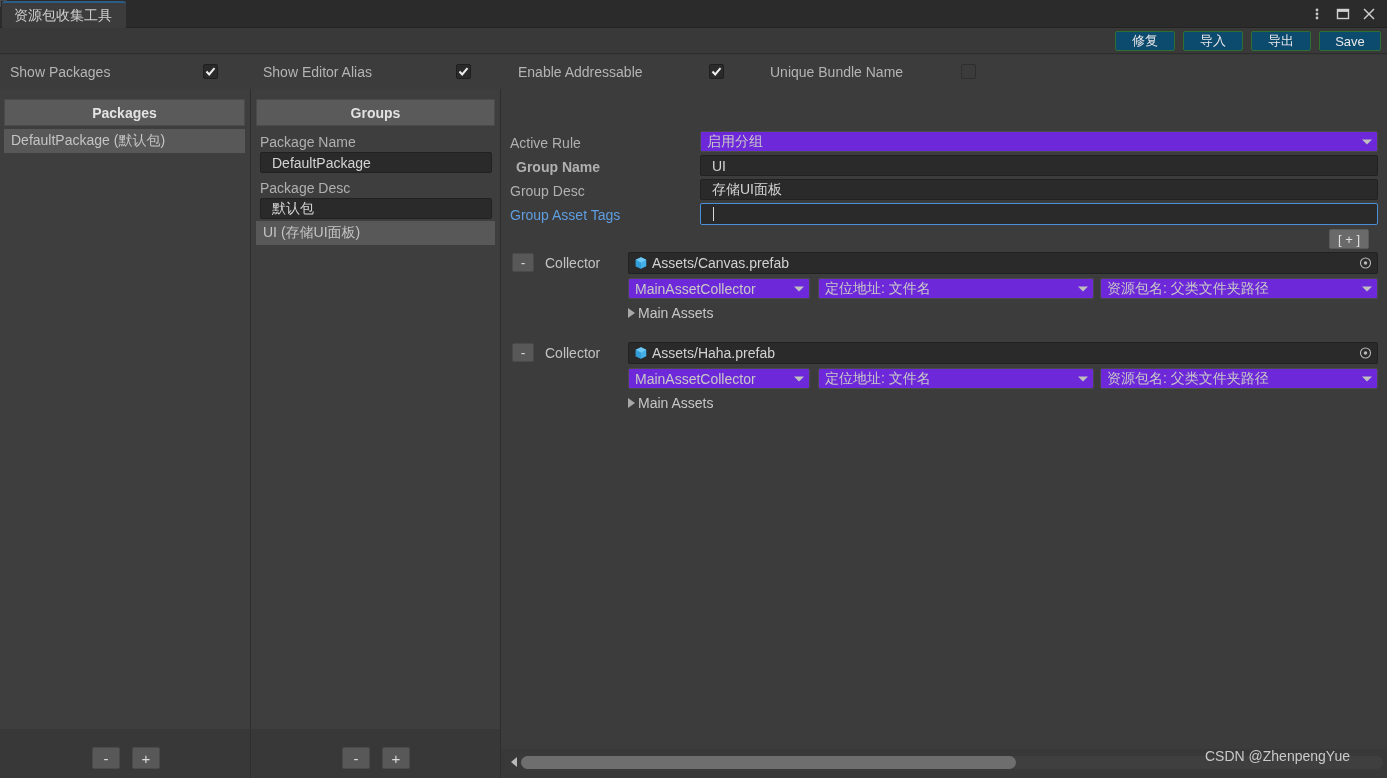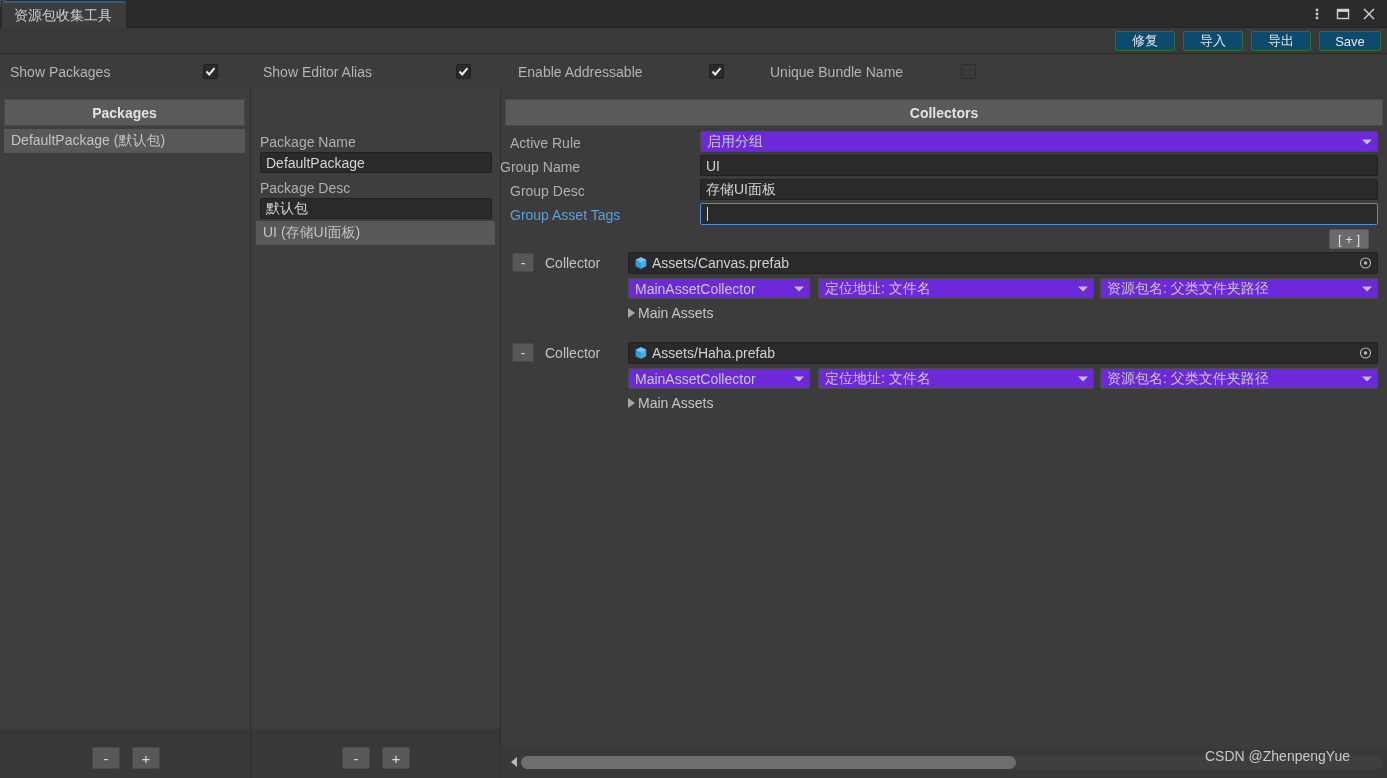--- a/index.html
+++ b/index.html
@@ -123,21 +123,21 @@
     color: #b0b0b0; font-size: 14px;
     display: flex; align-items: center; height: 21px;
   }
   .text-field {
     position: absolute;
     background: #2a2a2a;
     border: 1px solid #212121;
     border-radius: 2px;
     color: #d4d4d4; font-size: 14px;
     display: flex; align-items: center;
-    padding-left: 5px;
+    padding-left: 11px;
     height: 21px;
   }
   .text-field.focused {
     border: 1px solid #4a90d9;
   }
   .caret {
     display: inline-block;
     width: 1px; height: 14px;
     background: #d8d8d8;
     margin-left: 1px;
@@ -343,53 +343,53 @@
 
   <div class="pane-bg" style="left:0; top:89px; width:250px; height:640px; background:#3e3e3e;"></div>
   <div class="panel-head" style="left:4px; top:99px; width:241px;">
     <span>Packages</span>
   </div>
   <div class="list-row" style="left:4px; top:129px; width:241px;">
     <span>DefaultPackage (默认包)</span>
   </div>
 
   <div class="pane-bg" style="left:251px; top:89px; width:249px; height:640px; background:#3e3e3e;"></div>
+  <div class="panel-head" style="left:256px; top:99px; width:239px;">
+    <span>Groups</span>
+  </div>
   <div class="field-label" style="left:260px; top:131px;">
     <span>Package Name</span>
   </div>
   <div class="text-field" style="left:260px; top:152px; width:232px;">
     <span>DefaultPackage</span>
   </div>
   <div class="field-label" style="left:260px; top:177px;">
     <span>Package Desc</span>
   </div>
   <div class="text-field" style="left:260px; top:198px; width:232px;">
     <span>默认包</span>
   </div>
   <div class="list-row" style="left:256px; top:221px; width:239px;">
     <span>UI (存储UI面板)</span>
   </div>
 
   <div class="divider-v" style="left:250px; top:89px; height:689px;"></div>
   <div class="divider-v" style="left:500px; top:89px; height:689px;"></div>
 
   <div class="pane-bg" style="left:501px; top:89px; width:886px; height:660px; background:#3c3c3c;"></div>
-  <div class="panel-head" style="left:505px; top:99px; width:878px;">
-    <span>Collectors</span>
-  </div>
 
   <div class="field-label" style="left:510px; top:132px;">
     <span>Active Rule</span>
   </div>
   <div class="dropdown" style="left:700px; top:131px; width:678px;">
     <span>启用分组</span>
     <span class="dd-arrow"></span>
   </div>
 
-  <div class="field-label" style="left:500px; top:156px;">
+  <div class="field-label" style="left:516px; top:156px;font-weight:bold;">
     <span>Group Name</span>
   </div>
   <div class="text-field" style="left:700px; top:155px; width:678px;">
     <span>UI</span>
   </div>
 
   <div class="field-label" style="left:510px; top:180px;">
     <span>Group Desc</span>
   </div>
   <div class="text-field" style="left:700px; top:179px; width:678px;">

